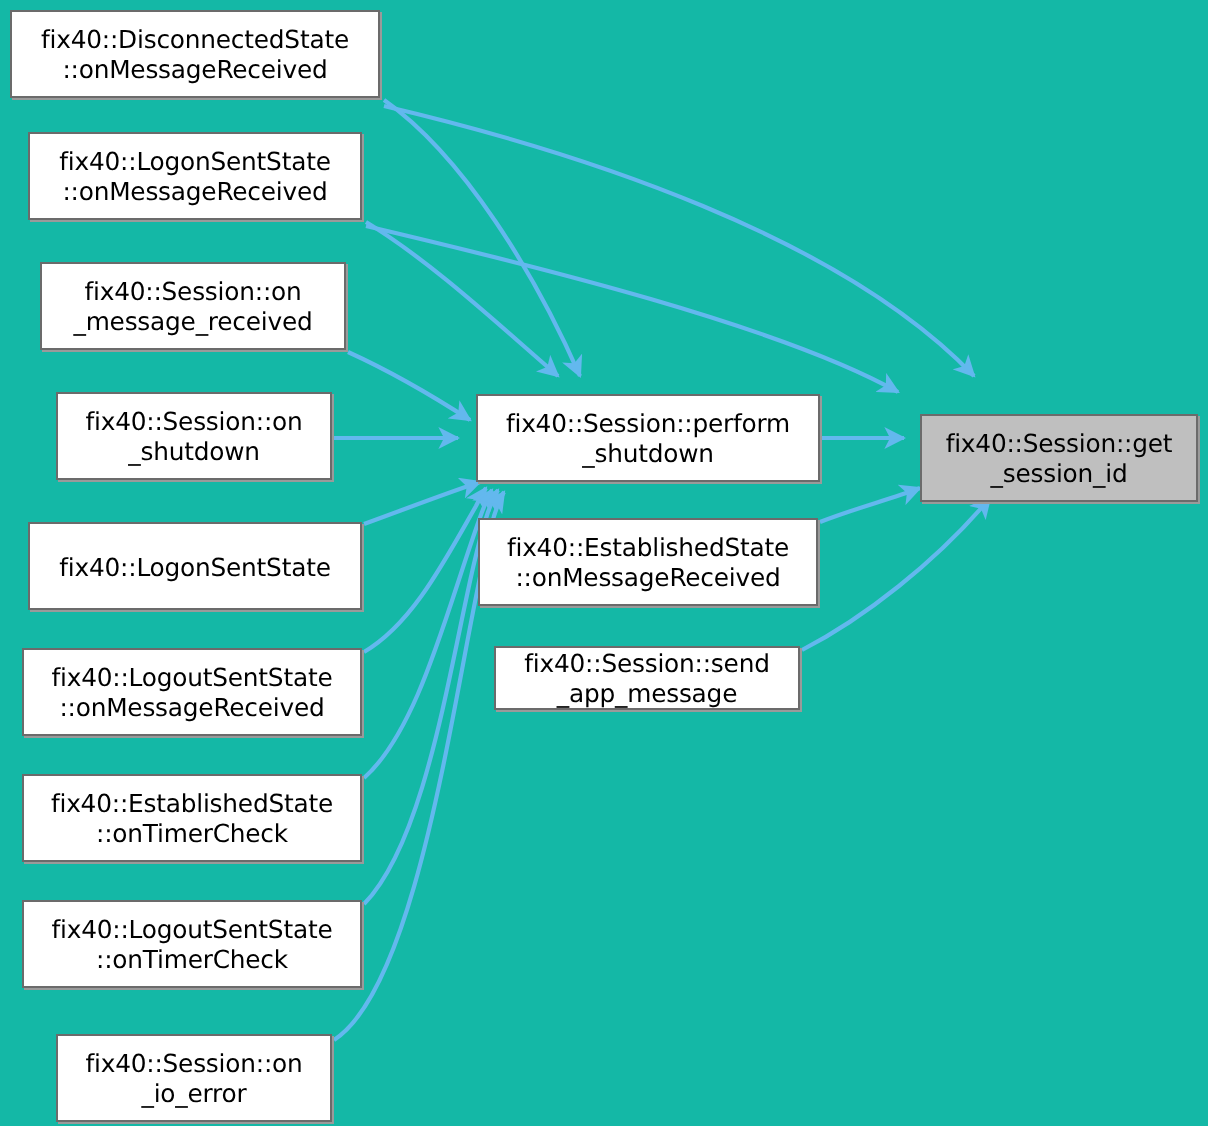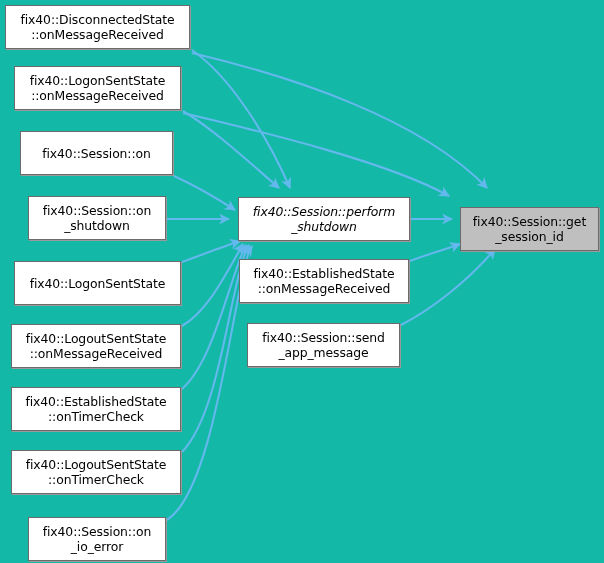--- a/index.html
+++ b/index.html
@@ -98,20 +98,21 @@
     <span class="line">::onMessageReceived</span>
   </div>
 
   <div class="node" style="left:14px; top:66px; width:167px; height:44px;">
     <span class="line">fix40::LogonSentState</span>
     <span class="line">::onMessageReceived</span>
   </div>
 
   <div class="node" style="left:20px; top:131px; width:153px; height:44px;">
     <span class="line">fix40::Session::on</span>
+    <span class="line">_message_received</span>
   </div>
 
   <div class="node" style="left:28px; top:196px; width:138px; height:44px;">
     <span class="line">fix40::Session::on</span>
     <span class="line">_shutdown</span>
   </div>
 
   <div class="node" style="left:14px; top:261px; width:167px; height:44px;">
     <span class="line">fix40::LogonSentState</span>
   </div>
@@ -129,31 +130,31 @@
   <div class="node" style="left:11px; top:450px; width:170px; height:44px;">
     <span class="line">fix40::LogoutSentState</span>
     <span class="line">::onTimerCheck</span>
   </div>
 
   <div class="node" style="left:28px; top:517px; width:138px; height:44px;">
     <span class="line">fix40::Session::on</span>
     <span class="line">_io_error</span>
   </div>
 
-  <div class="node" style="left:238px; top:197px; width:172px; height:44px;font-style:italic;">
+  <div class="node" style="left:238px; top:197px; width:172px; height:44px;">
     <span class="line">fix40::Session::perform</span>
     <span class="line">_shutdown</span>
   </div>
 
   <div class="node" style="left:239px; top:259px; width:170px; height:44px;">
     <span class="line">fix40::EstablishedState</span>
     <span class="line">::onMessageReceived</span>
   </div>
 
-  <div class="node" style="left:247px; top:323px; width:153px; height:44px;">
+  <div class="node" style="left:247px; top:323px; width:153px; height:32px;">
     <span class="line">fix40::Session::send</span>
     <span class="line">_app_message</span>
   </div>
 
   <div class="node highlight" style="left:460px; top:207px; width:139px; height:44px;">
     <span class="line">fix40::Session::get</span>
     <span class="line">_session_id</span>
   </div>
 
 </div>

